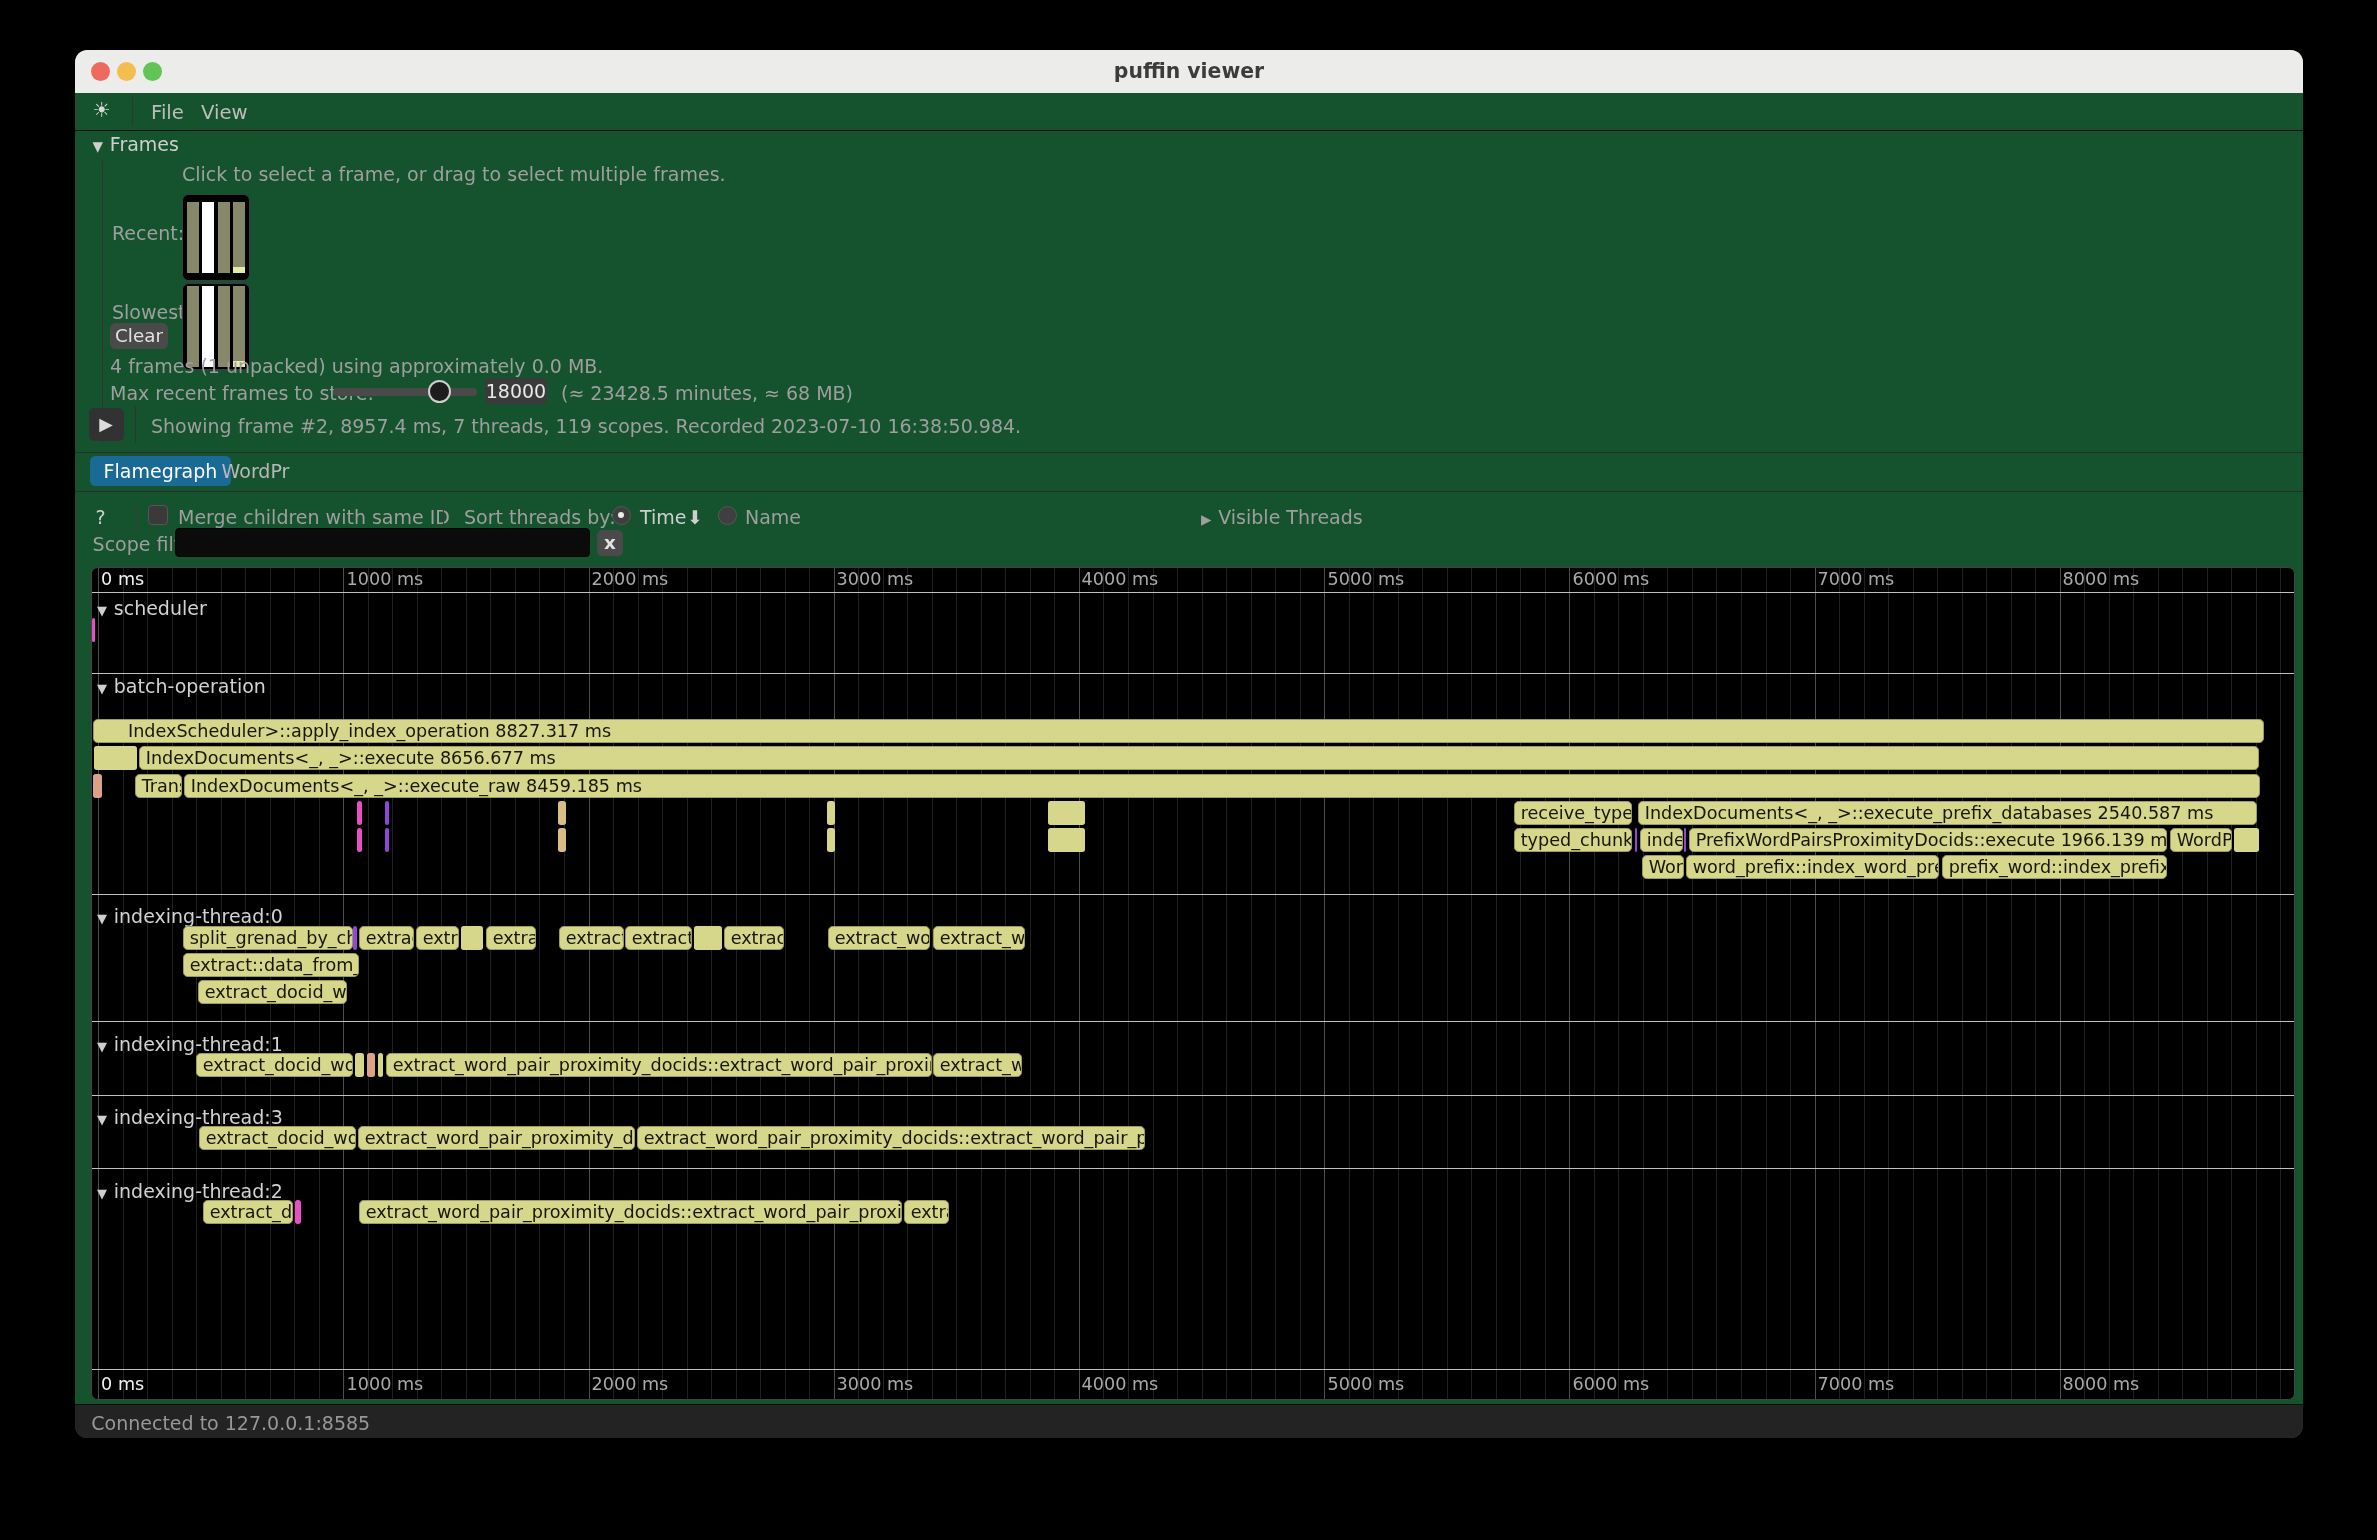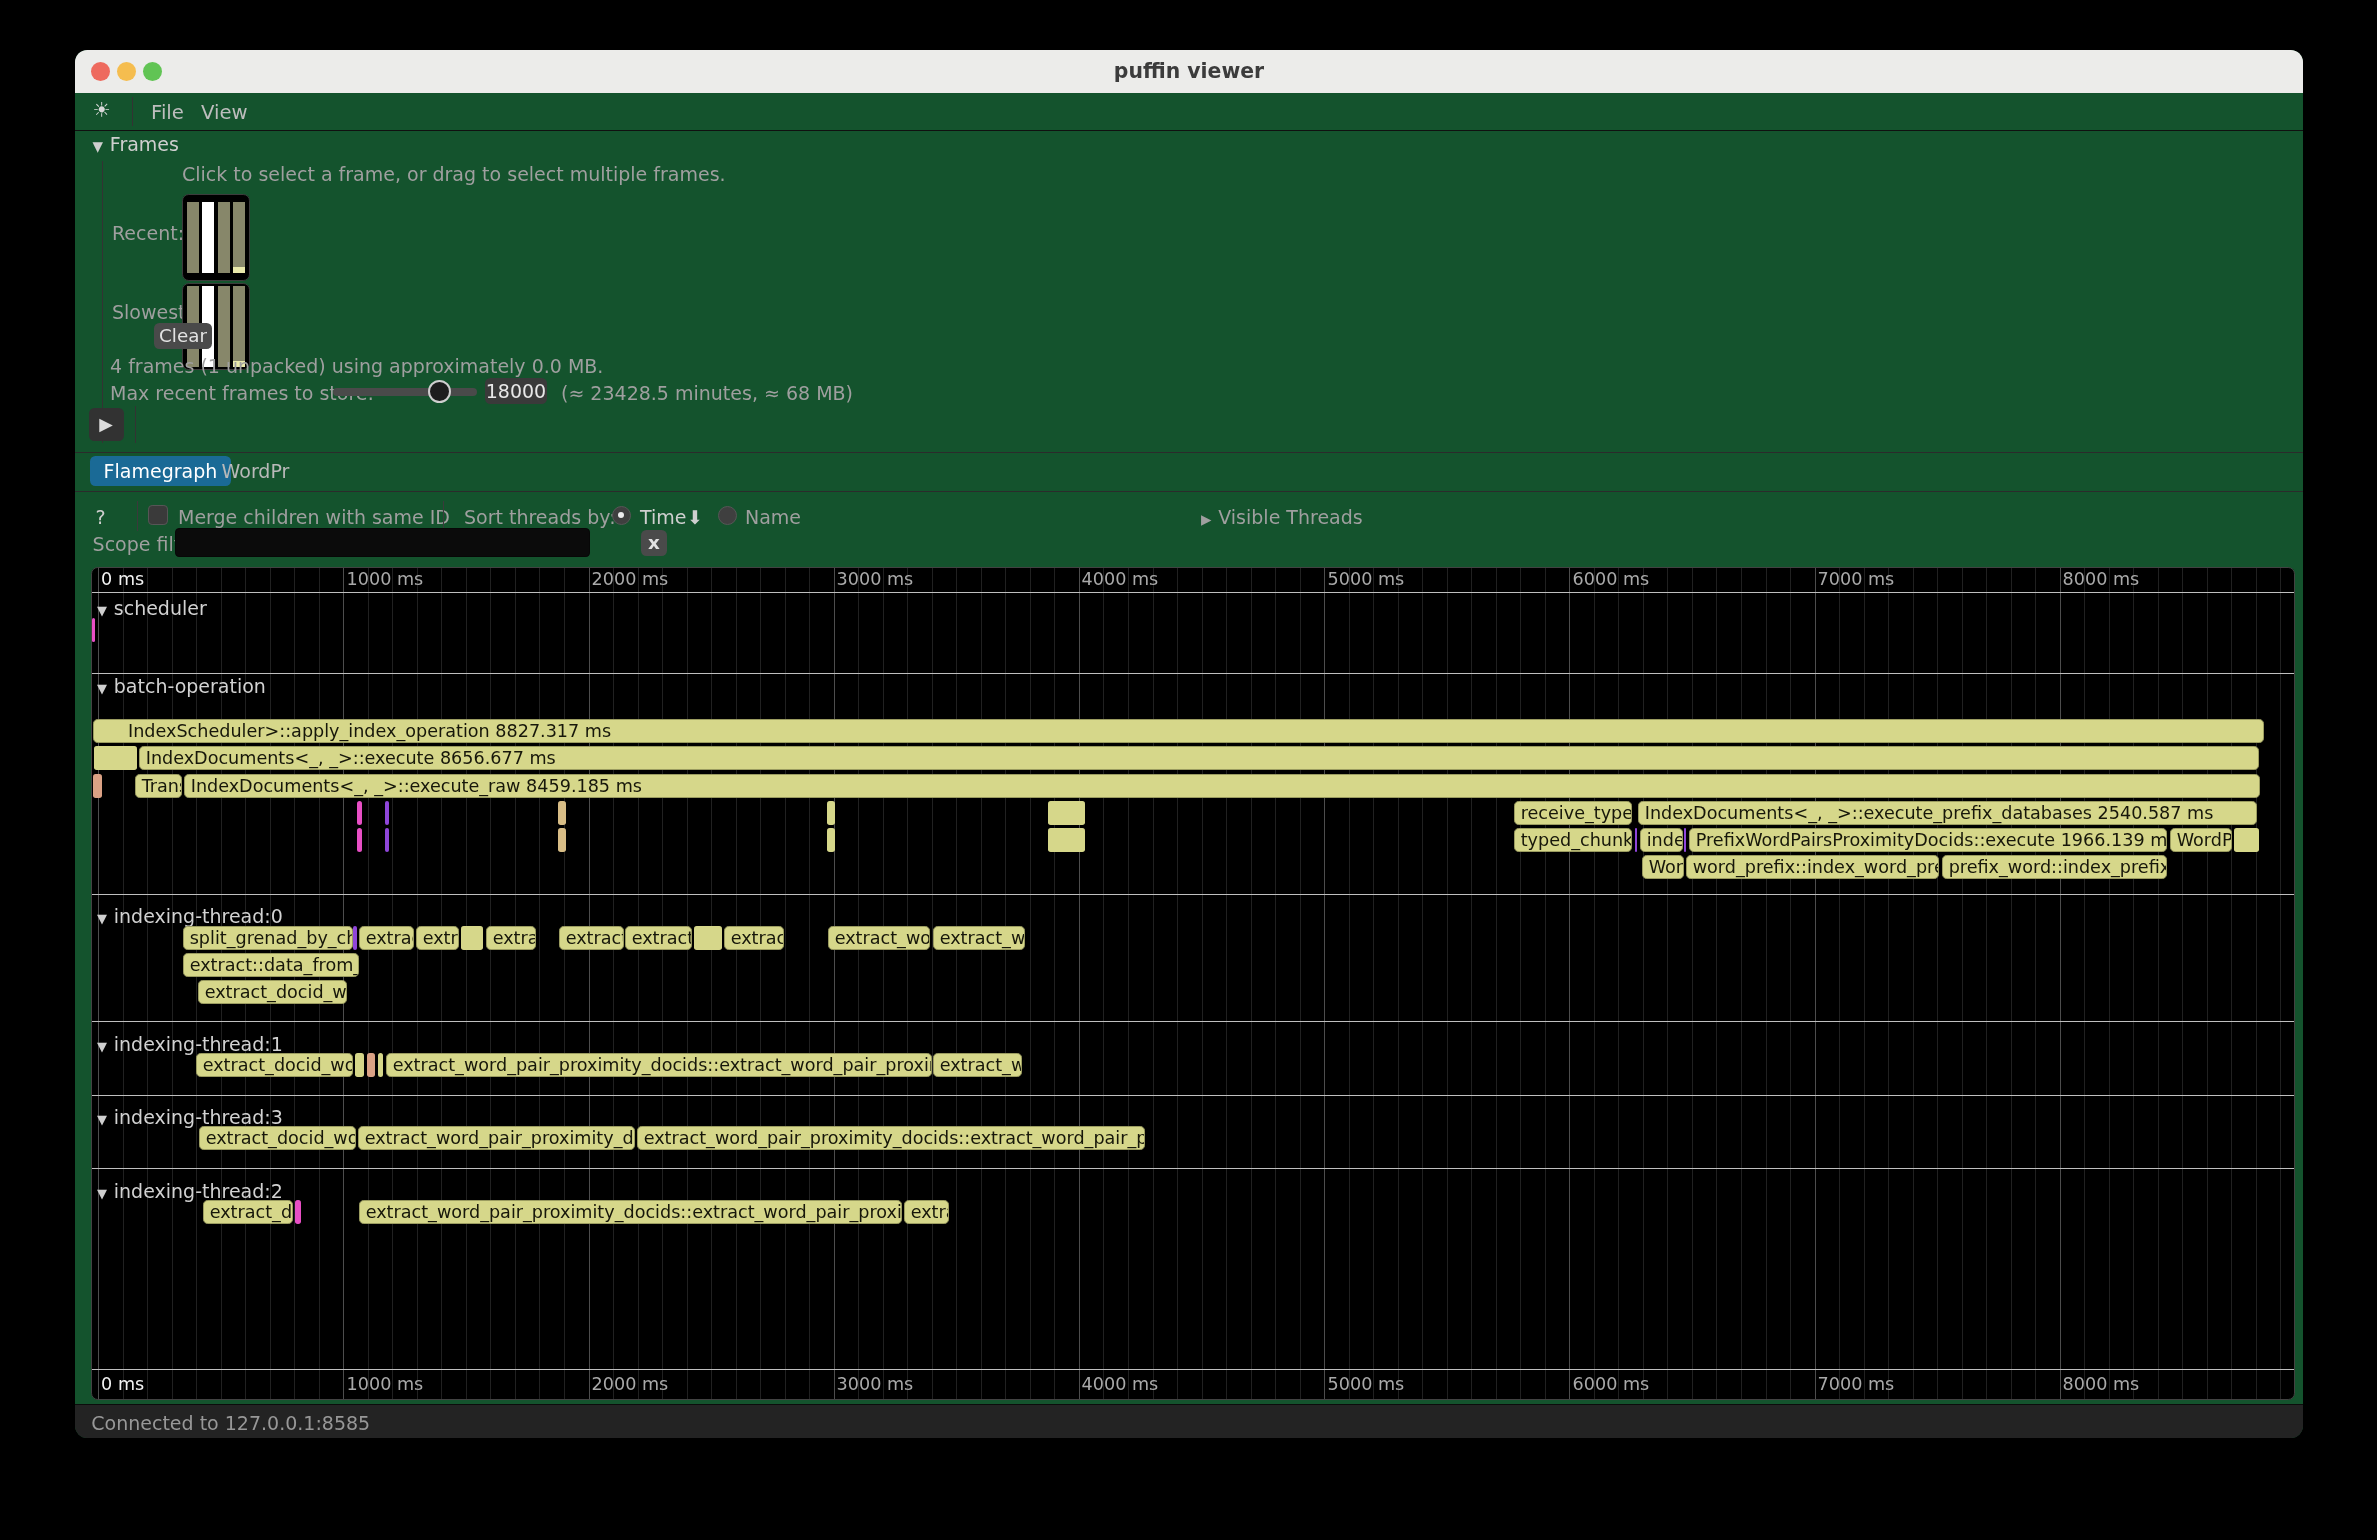--- a/index.html
+++ b/index.html
@@ -20,21 +20,21 @@
   .menu-item.view{left:126px;}
   .label{position:absolute;color:#9f9f9f;font-size:19px;white-space:nowrap;}
   .label.bright{color:#cfcfcf;}
   .tri{font-size:13.6px;margin-right:6.8px;color:#cfcfcf;}
   .guide{position:absolute;width:1.4px;background:#333;}
   .thumb{position:absolute;width:68px;height:87px;background:#000;border:1.4px solid #3c3c3c;border-radius:6.8px;display:flex;justify-content:center;gap:3.4px;padding:0 4.1px;box-sizing:border-box;}
   .thumb .tbar{flex:1;position:relative;}
   .thumb.recent .tbar{margin:6.8px 0;}
   .thumb.slowest .tbar{margin:2px 0;}
   .tbar .tip{position:absolute;left:0;right:0;bottom:0;height:6.1px;background:#e9e9ab;}
-  .btn{position:absolute;background:#4a4a4a;border-radius:5.4px;color:#e2e2e2;font-size:18.3px;text-align:center;margin-left:44px;}
+  .btn{position:absolute;background:#4a4a4a;border-radius:5.4px;color:#e2e2e2;font-size:18.3px;text-align:center;}
   .slider-track{position:absolute;background:#4a4a4a;border-radius:4.7px;}
   .slider-knob{position:absolute;width:23px;height:23px;border-radius:50%;background:#1d1d1d;border:2px solid #cfcfcf;box-sizing:border-box;}
   .valuebox{position:absolute;background:#3a3a3a;border-radius:5.4px;color:#e8e8e8;font-size:19px;text-align:center;}
   .playbtn{position:absolute;left:13.6px;top:358px;width:35px;height:33px;background:#323232;border-radius:5.4px;color:#dcdcdc;font-size:17.6px;text-align:center;line-height:33px;}
   .hsep{position:absolute;left:0;width:100%;height:1.4px;background:#2b2b2b;}
   .tab{position:absolute;height:30px;line-height:30px;border-radius:5.4px;font-size:19px;padding:0 13.6px;}
   .tab.active{background:#1a6a96;color:#fff;}
   .tab.inactive{color:#b9b9b9;}
   .vsep2{position:absolute;width:1.4px;height:30px;background:#3a3a3a;}
   .checkbox{position:absolute;width:20.4px;height:20.4px;background:#3a3a3a;border:1.4px solid #565656;border-radius:4.1px;box-sizing:border-box;}
@@ -106,20 +106,21 @@
   <div class="label" style="left:35px;top:305px;">4 frames (1 unpacked) using approximately 0.0 MB.</div>
 
   <div class="label" style="left:35px;top:332px;">Max recent frames to store:</div>
   <div class="slider-track" style="left:258px;top:338px;width:144px;height:8.1px;"></div>
   <div class="slider-knob" style="left:353px;top:330px;"></div>
   <div class="valuebox" style="left:410px;top:328px;width:62px;height:26px;line-height:26px;">18000</div>
   <div class="label" style="left:486px;top:332px;">(≈ 23428.5 minutes, ≈ 68 MB)</div>
 
   <div class="playbtn">▶</div>
   <div class="guide" style="left:60px;top:356px;height:37px;"></div>
+  <div class="label" style="left:76px;top:365px;">Showing frame #2, 8957.4 ms, 7 threads, 119 scopes. Recorded 2023-07-10 16:38:50.984.</div>
 
   <div class="hsep" style="top:402px;"></div>
 
   <div class="tab active" style="left:15px;top:406px;">Flamegraph</div>
   <div class="tab inactive" style="left:133px;top:406px;">WordPr</div>
   <div class="hsep" style="top:441px;"></div>
 
   <div class="label bright" style="left:20.4px;top:456px;">?</div>
   <div class="vsep2" style="left:62px;top:451px;"></div>
   <div class="checkbox" style="left:73px;top:455px;"></div>

